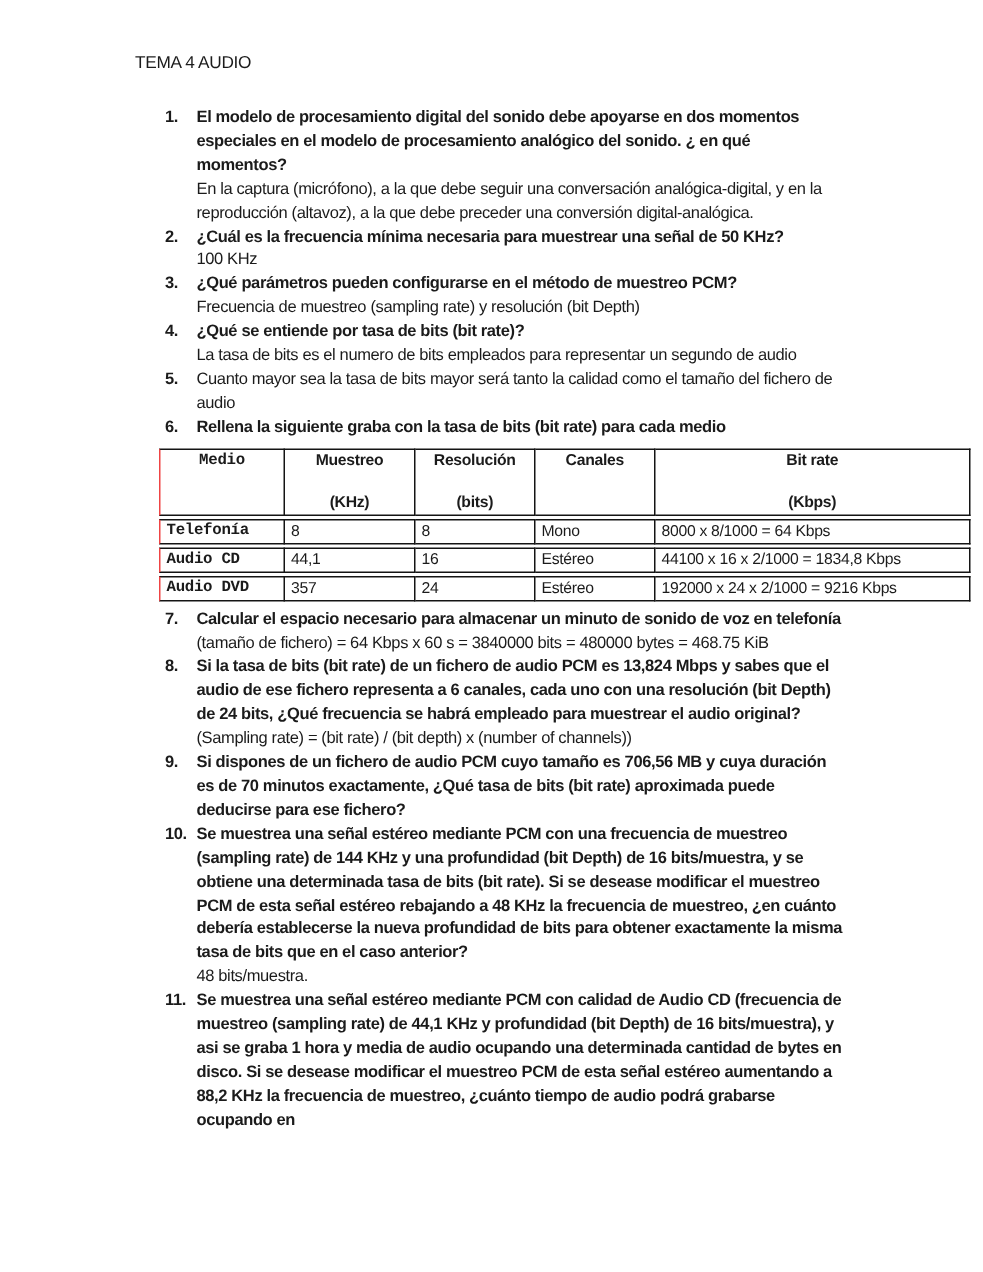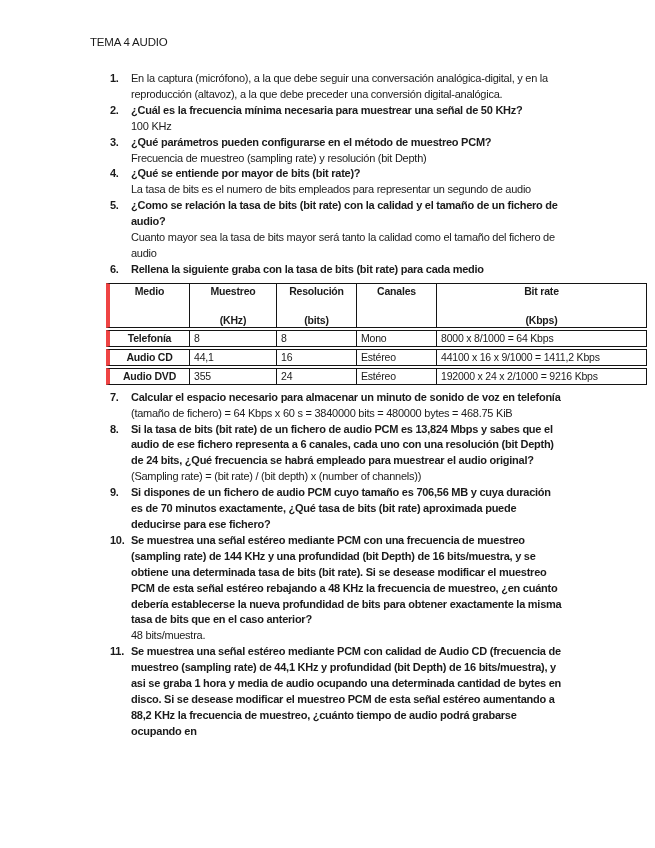--- a/index.html
+++ b/index.html
@@ -50,43 +50,45 @@
     letter-spacing: -0.2px;
   }
   table.media th, table.media td {
     border: 1px solid #141414;
     border-left: none;
     padding: 1px 4px;
     overflow: hidden;
     vertical-align: top;
   }
   table.media th:first-child, table.media td:first-child {
-    border-left: 4px solid #ef4444;
+    border-left: 1px solid #ef4444;
+    font-family: Liberation Mono, monospace;
   }
   table.media th {
     font-weight: bold;
     text-align: center;
     padding: 1px 2px;
   }
   table.media td { font-weight: normal; text-align: left; }
-  table.media td.medio { font-weight: bold; text-align: center; }
+  table.media td.medio { font-weight: bold; }
   .th2 { min-height: 12.8px; font-weight: bold; margin-top: 16px; }
 </style>
 </head>
 <body>
 
 <div class="page">
 
   <div class="doc-title">TEMA 4 AUDIO</div>
 
   <div class="content">
 
     <div class="item">
       <span class="num">1.</span>
       <div class="body">
+        <div class="q">El modelo de procesamiento digital del sonido debe apoyarse en dos momentos especiales en el modelo de procesamiento analógico del sonido. ¿ en qué momentos?</div>
         <div class="a">En la captura (micrófono), a la que debe seguir una conversación analógica-digital, y en la reproducción (altavoz), a la que debe preceder una conversión digital-analógica.</div>
       </div>
     </div>
 
     <div class="item">
       <span class="num">2.</span>
       <div class="body">
         <div class="q">¿Cuál es la frecuencia mínima necesaria para muestrear una señal de 50 KHz?</div>
         <div class="a">100 KHz</div>
       </div>
@@ -96,29 +98,28 @@
       <span class="num">3.</span>
       <div class="body">
         <div class="q">¿Qué parámetros pueden configurarse en el método de muestreo PCM?</div>
         <div class="a">Frecuencia de muestreo (sampling rate) y resolución (bit Depth)</div>
       </div>
     </div>
 
     <div class="item">
       <span class="num">4.</span>
       <div class="body">
-        <div class="q">¿Qué se entiende por mayor de bits (bit rate)?</div>
+        <div class="q">¿Qué se entiende por tasa de bits (bit rate)?</div>
         <div class="a">La tasa de bits es el numero de bits empleados para representar un segundo de audio</div>
       </div>
     </div>
 
     <div class="item">
       <span class="num">5.</span>
       <div class="body">
-        <div class="q">¿Como se relación la tasa de bits (bit rate) con la calidad y el tamaño de un fichero de audio?</div>
         <div class="a">Cuanto mayor sea la tasa de bits mayor será tanto la calidad como el tamaño del fichero de audio</div>
       </div>
     </div>
 
     <div class="item">
       <span class="num">6.</span>
       <div class="body">
         <div class="q">Rellena la siguiente graba con la tasa de bits (bit rate) para cada medio</div>
       </div>
     </div>
@@ -161,25 +162,25 @@
           <td>8</td>
           <td>8</td>
           <td>Mono</td>
           <td>8000 x 8/1000 = 64 Kbps</td>
         </tr>
         <tr>
           <td class="medio">Audio CD</td>
           <td>44,1</td>
           <td>16</td>
           <td>Estéreo</td>
-          <td>44100 x 16 x 9/1000 = 1411,2 Kbps</td>
+          <td>44100 x 16 x 2/1000 = 1834,8 Kbps</td>
         </tr>
         <tr>
           <td class="medio">Audio DVD</td>
-          <td>355</td>
+          <td>357</td>
           <td>24</td>
           <td>Estéreo</td>
           <td>192000 x 24 x 2/1000 = 9216 Kbps</td>
         </tr>
       </tbody>
     </table>
 
     <div class="item">
       <span class="num">7.</span>
       <div class="body">

